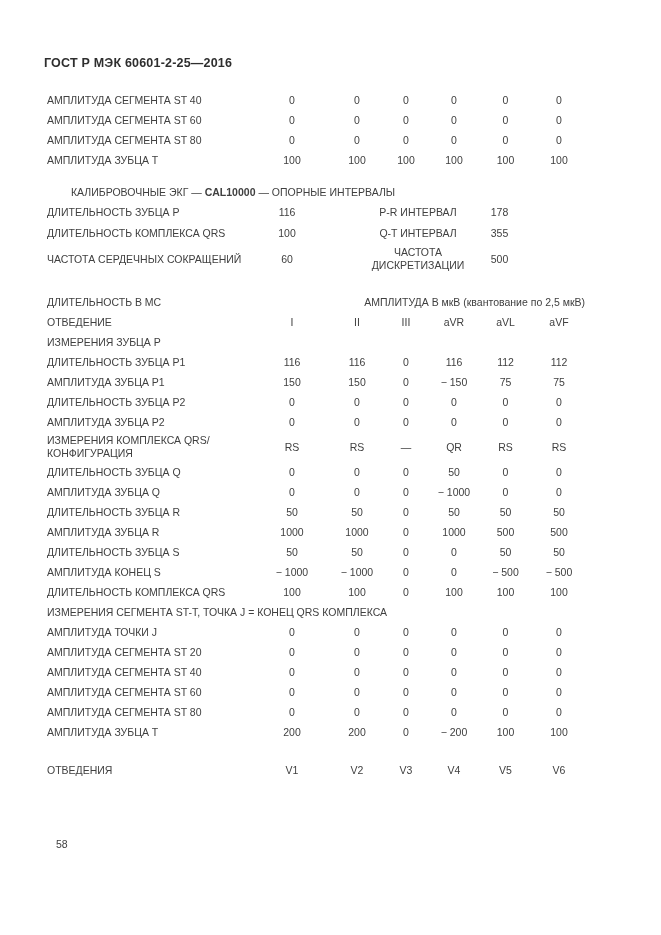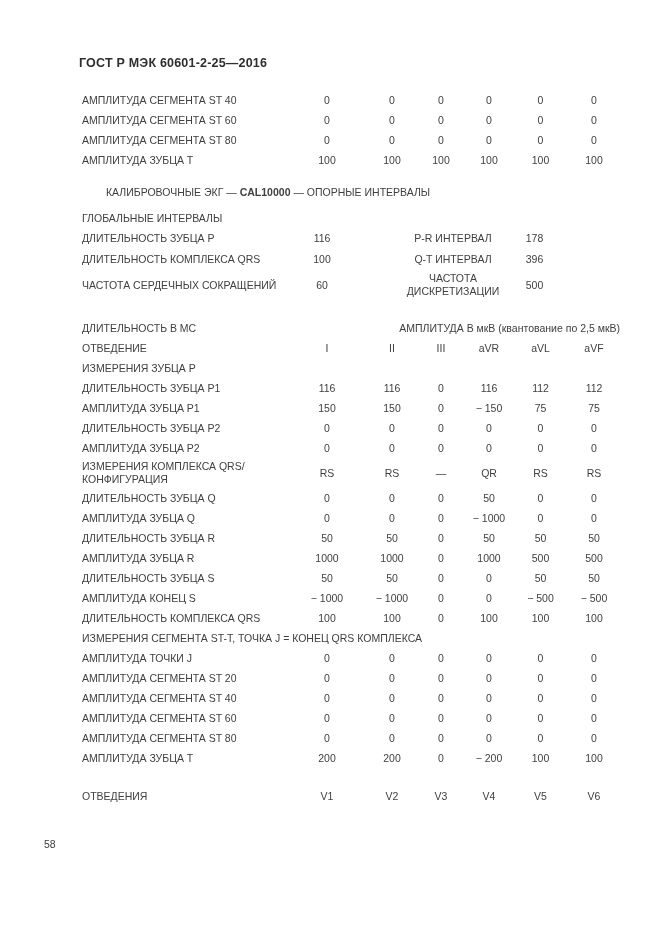--- a/index.html
+++ b/index.html
@@ -2,21 +2,21 @@
 <html lang="ru"><head>
 <meta charset="utf-8">
 <style>
   html, body { margin: 0; padding: 0; background: #ffffff; }
   .page {
     position: relative;
     width: 661px;
     height: 935px;
     background: #ffffff;
     box-sizing: border-box;
-    padding: 56px 0 0 82px;
+    padding: 56px 0 0 47px;
     font-family: "Liberation Sans", sans-serif;
     font-size: 10.5px;
     color: #404040;
     overflow: hidden;
   }
   .doc-header {
     font-weight: bold;
     font-size: 12.5px;
     color: #2e2e2e;
     margin-left: -3px;
@@ -45,21 +45,21 @@
     display: grid;
     grid-template-columns: 205px 70px 150px 55px;
     align-items: center;
     min-height: 21px;
   }
   .icell { line-height: 13px; padding: 2px 0; }
   .icell.ival { text-align: center; }
   .icell.ilbl2 { text-align: center; padding-left: 42px; }
   .meas-table { margin-top: 18px; }
   .bottom-row { margin-top: 18px; }
-  .page-num { position: absolute; left: 44px; top: 838px; line-height: 13px; }
+  .page-num { position: absolute; left: 56px; top: 838px; line-height: 13px; }
   b { font-weight: bold; }
 </style>
 </head>
 <body>
 
 <div class="page">
 
   <div class="doc-header">ГОСТ Р МЭК 60601-2-25—2016</div>
 
   <div class="grid-table top-table" id="top-table">
@@ -96,34 +96,33 @@
         <div class="cell val">100</div>
         <div class="cell val">100</div>
         <div class="cell val">100</div>
         <div class="cell val">100</div>
         <div class="cell val">100</div>
       </div>
     </div>
 
   <div class="cal-title"><span>КАЛИБРОВОЧНЫЕ ЭКГ — </span><b>CAL10000</b><span> — ОПОРНЫЕ ИНТЕРВАЛЫ</span></div>
 
-  <div class="sub-heading">ГЛОБАЛЬНЫЕ ИНТЕРВАЛЫ</div>
 
   <div class="intervals" id="intervals-table">
       <div class="irow">
         <div class="icell ilbl">ДЛИТЕЛЬНОСТЬ ЗУБЦА P</div>
         <div class="icell ival">116</div>
         <div class="icell ilbl2">P-R ИНТЕРВАЛ</div>
         <div class="icell ival">178</div>
       </div>
       <div class="irow">
         <div class="icell ilbl">ДЛИТЕЛЬНОСТЬ КОМПЛЕКСА QRS</div>
         <div class="icell ival">100</div>
         <div class="icell ilbl2">Q-T ИНТЕРВАЛ</div>
-        <div class="icell ival">396</div>
+        <div class="icell ival">355</div>
       </div>
       <div class="irow">
         <div class="icell ilbl">ЧАСТОТА СЕРДЕЧНЫХ СОКРАЩЕНИЙ</div>
         <div class="icell ival">60</div>
         <div class="icell ilbl2">ЧАСТОТА ДИСКРЕТИЗАЦИИ</div>
         <div class="icell ival">500</div>
       </div>
     </div>
 
   <div class="grid-table meas-table">

